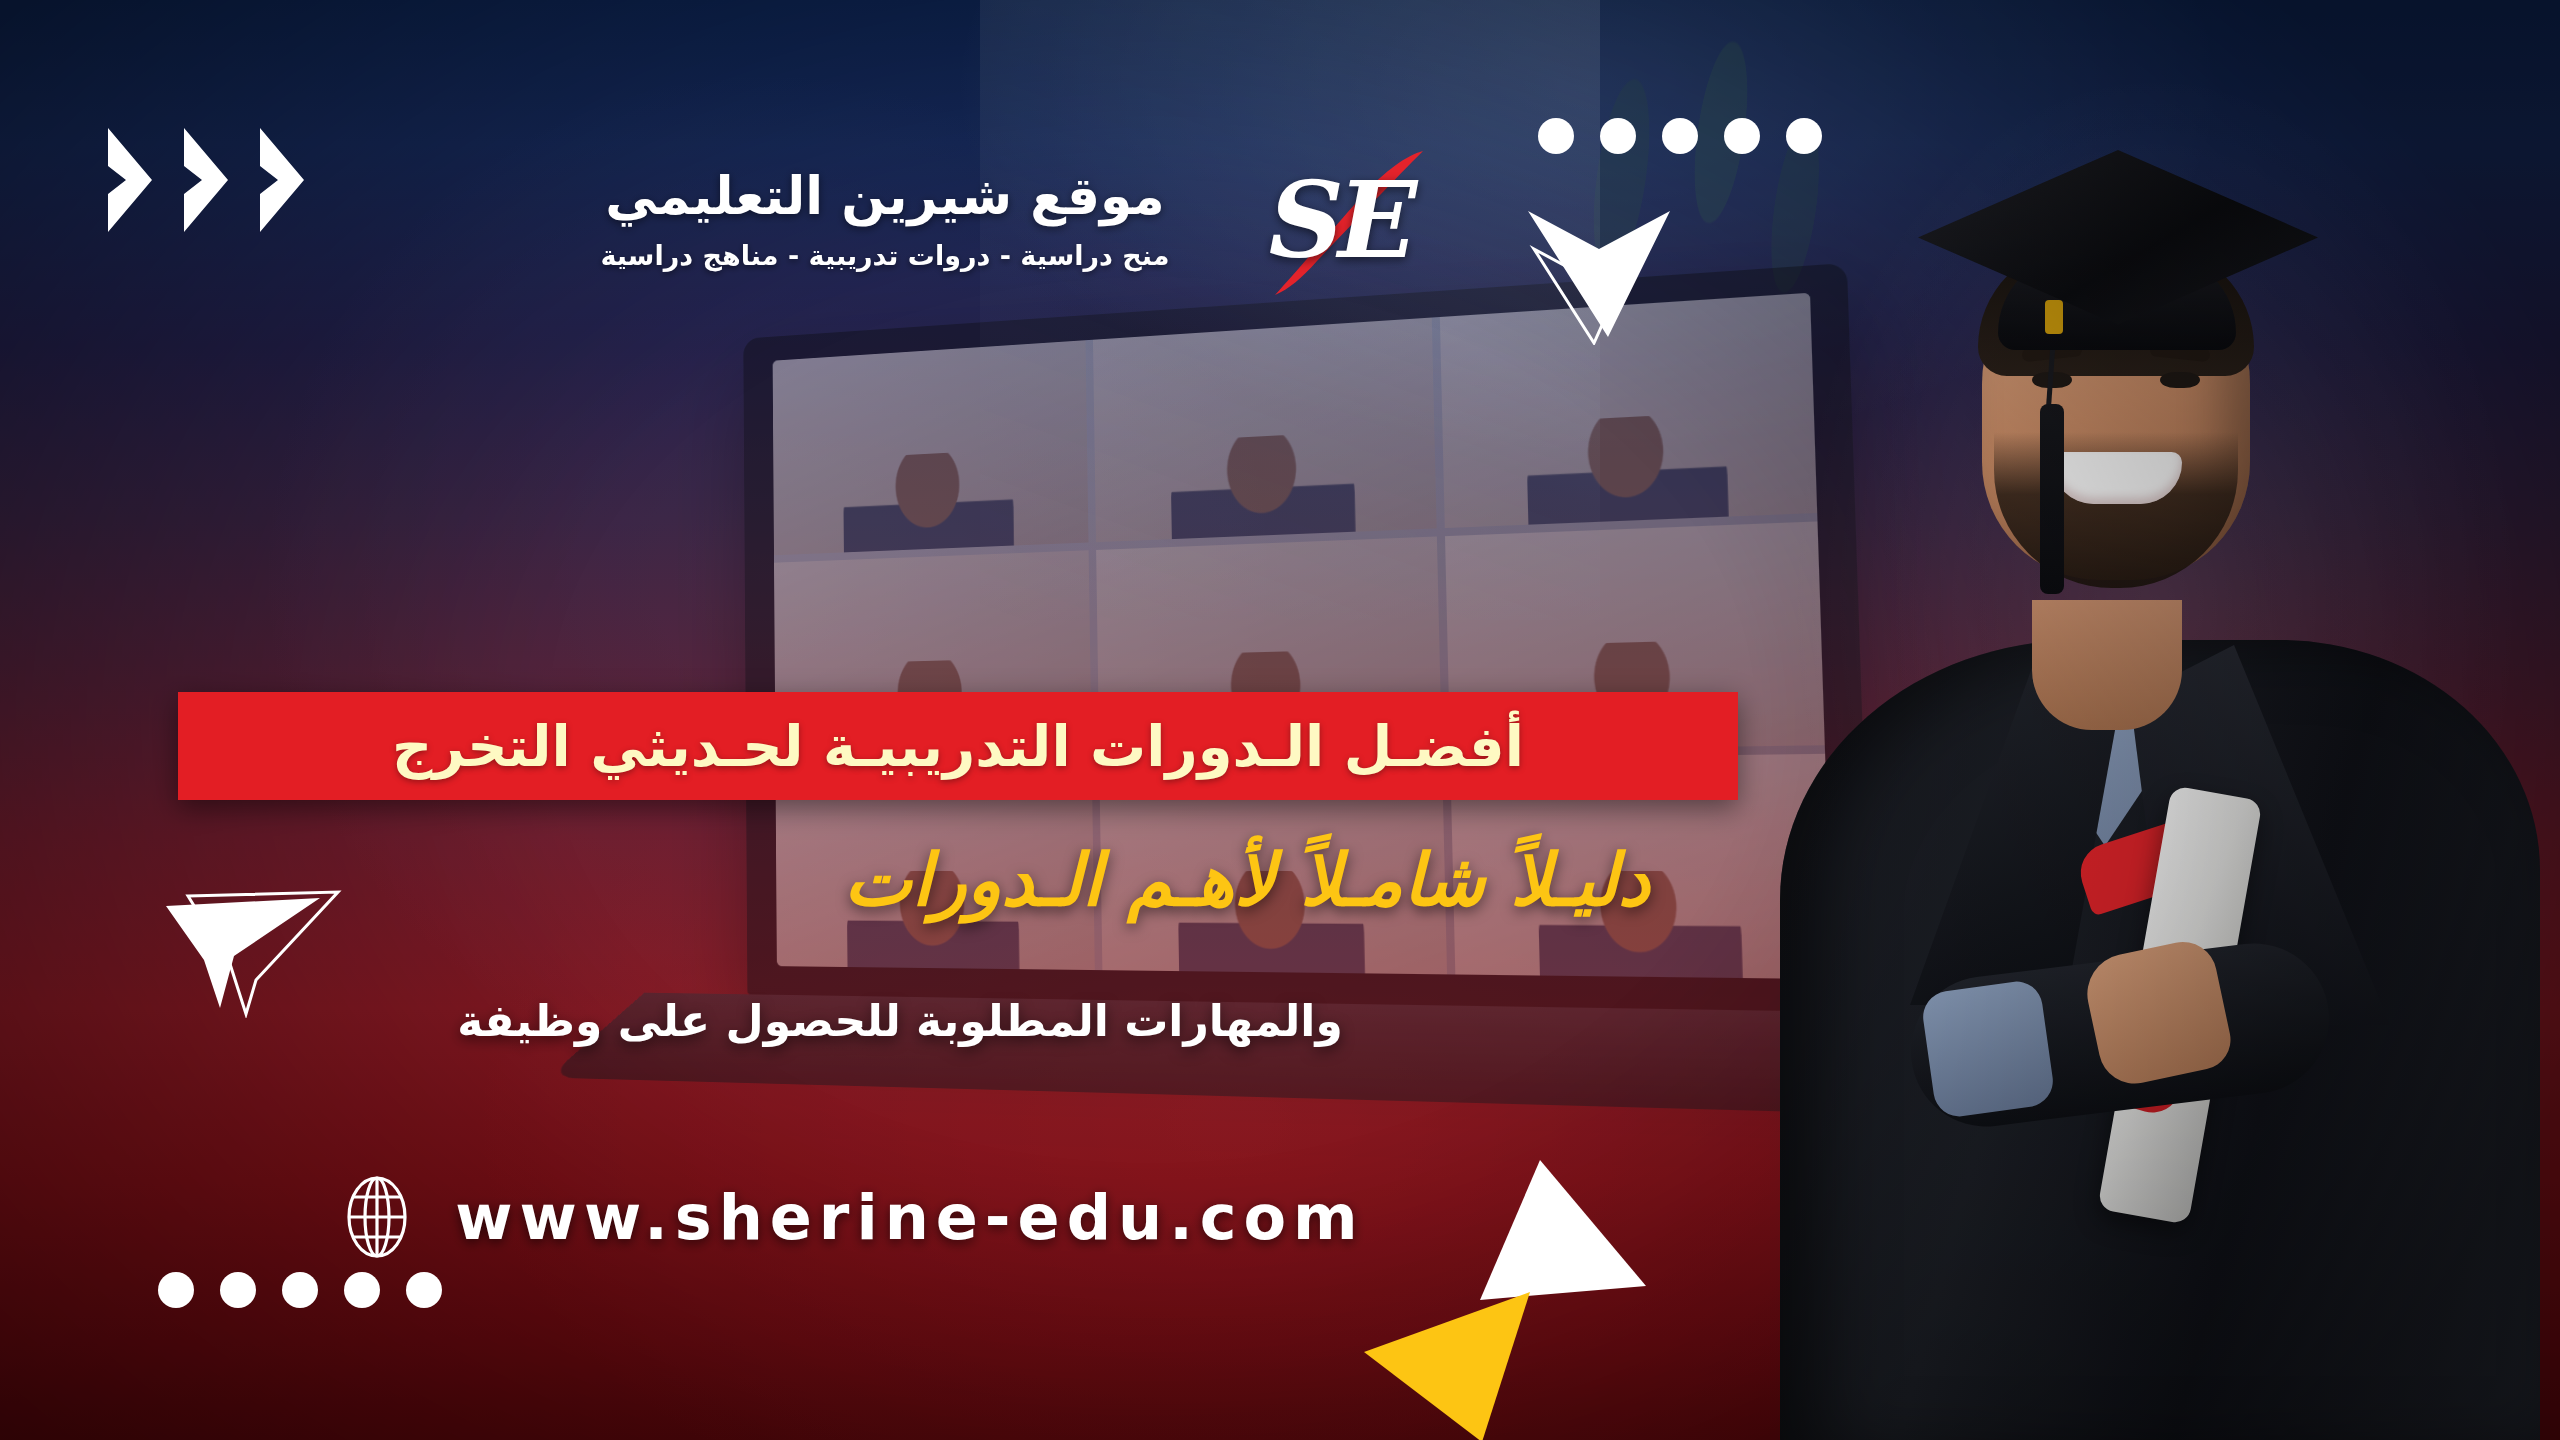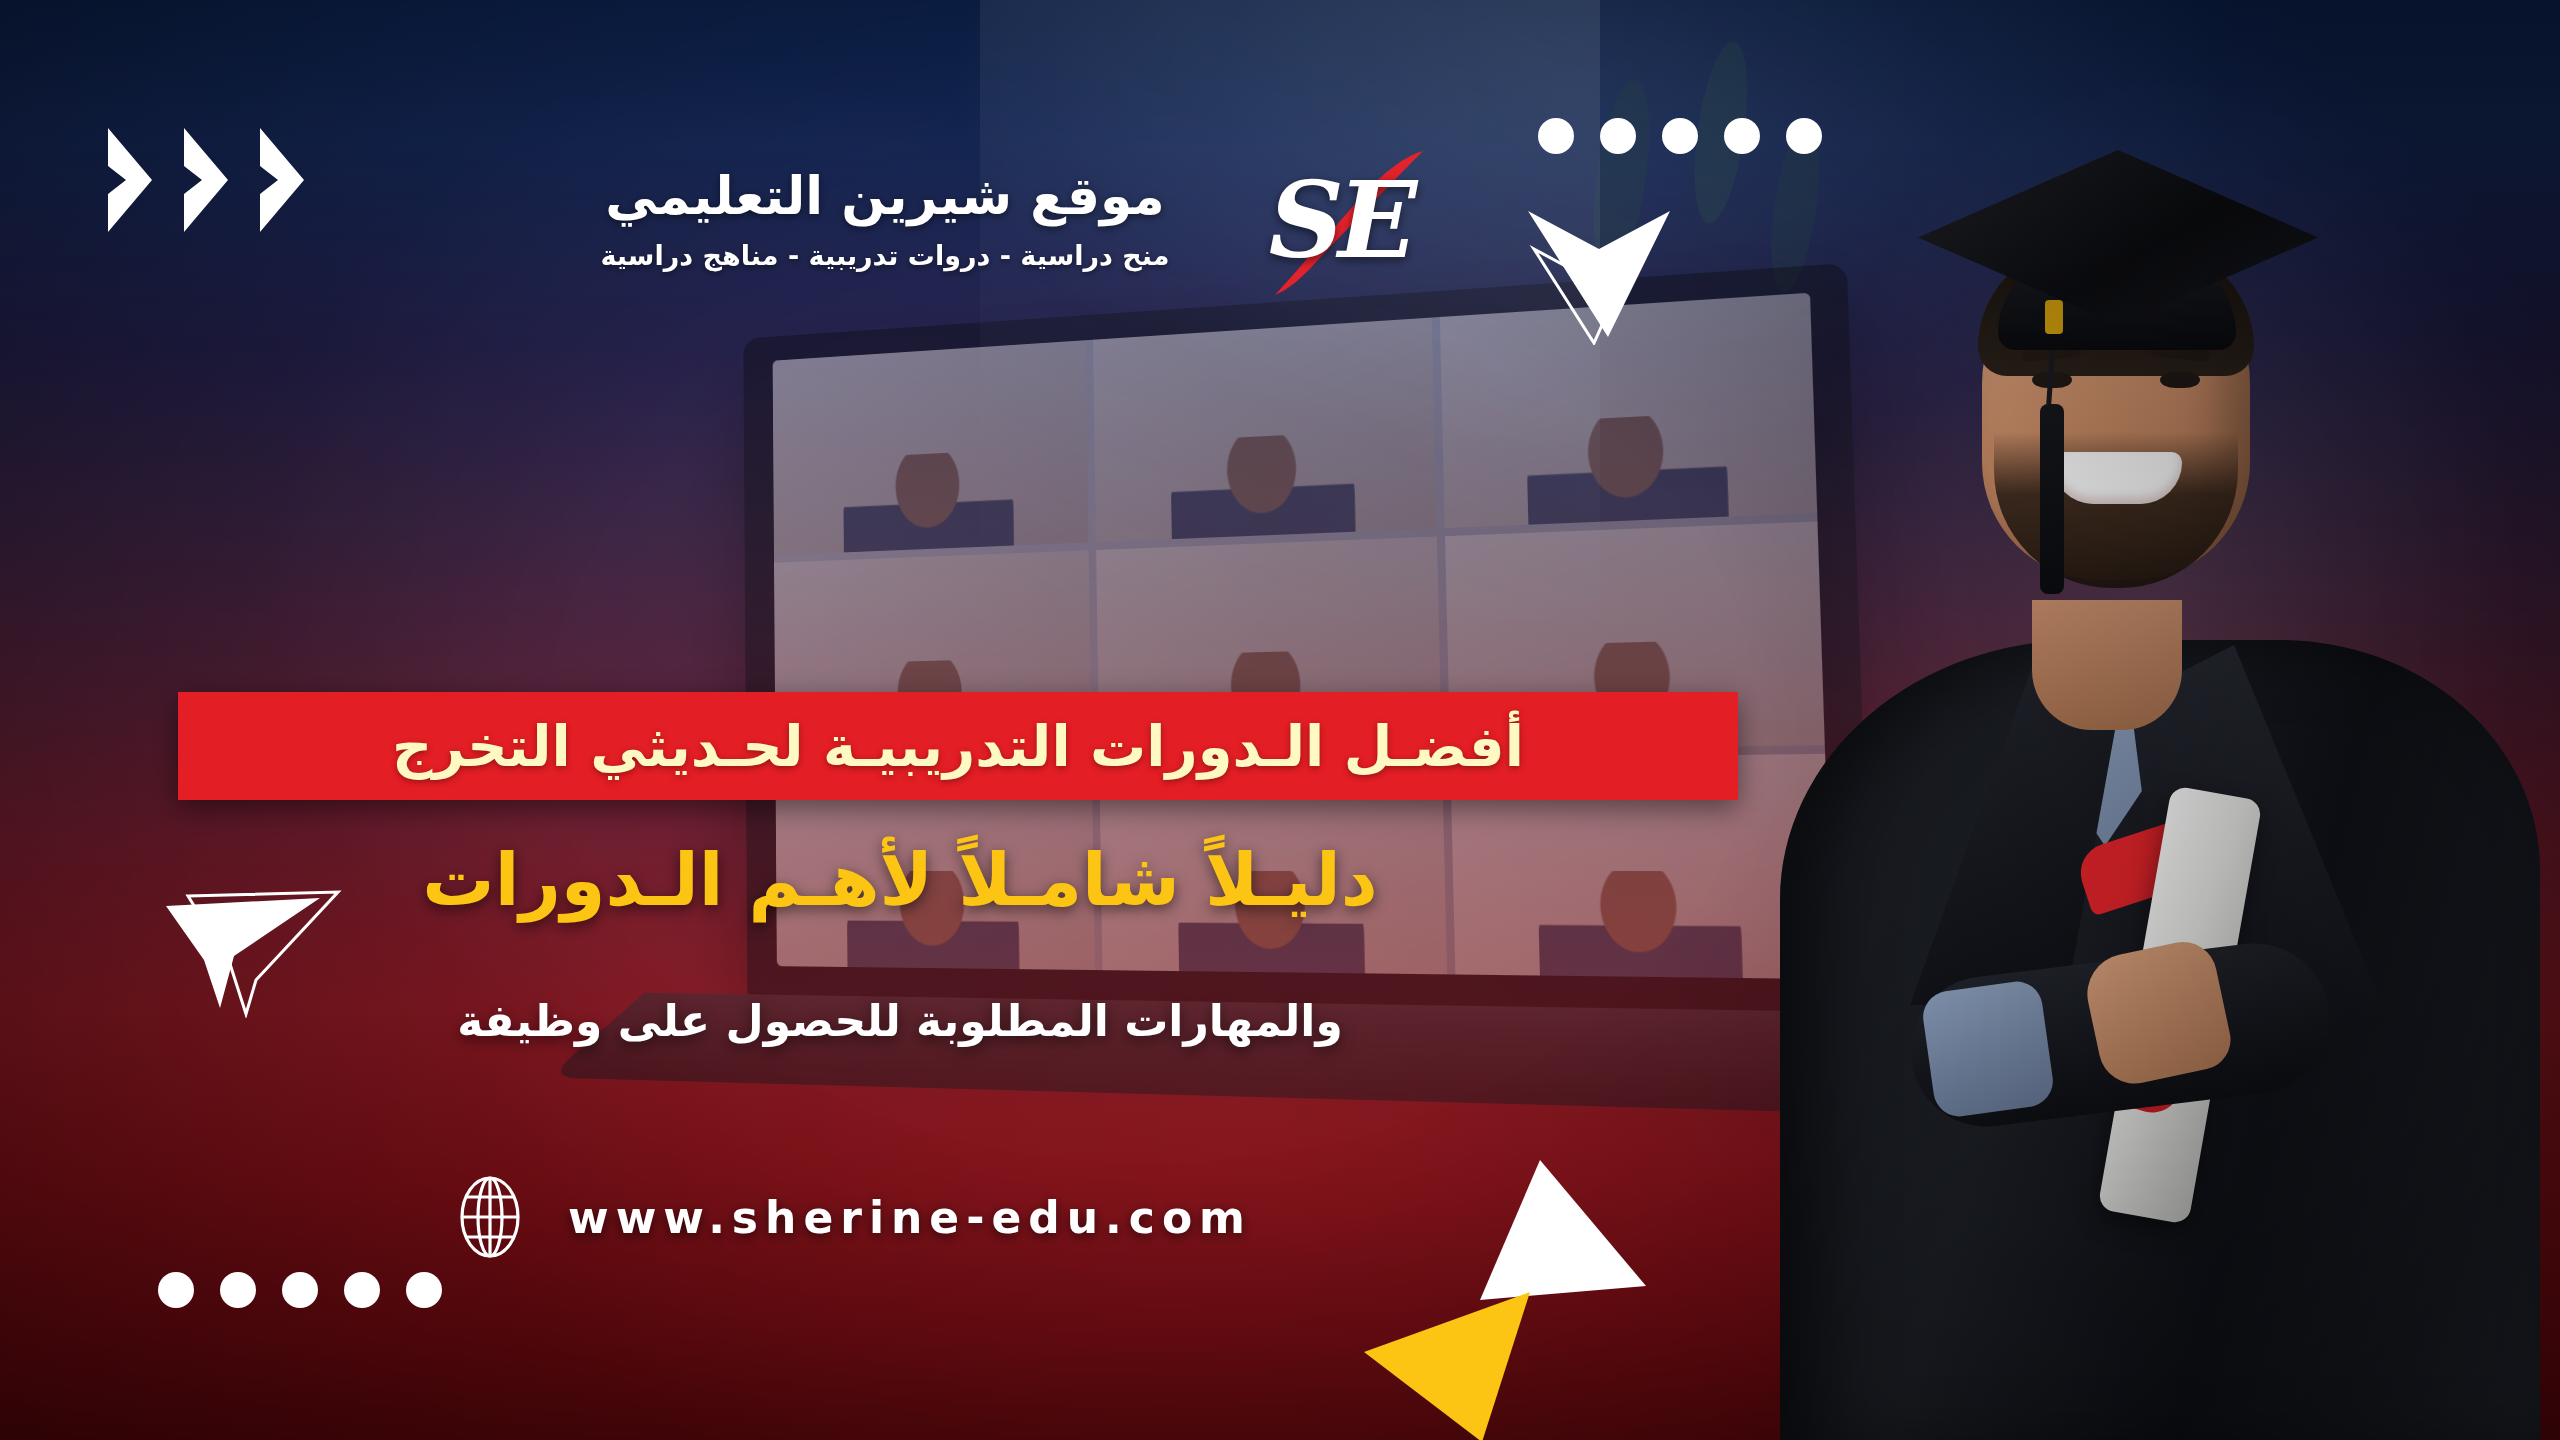--- a/index.html
+++ b/index.html
@@ -146,21 +146,21 @@
     display:flex; align-items:center; justify-content:center;
     box-shadow:0 8px 26px rgba(0,0,0,.45);
   }
   .ribbon span{
     color:#fef9c3; font-size:56px; font-weight:700; white-space:nowrap;
     text-shadow:0 2px 6px rgba(0,0,0,.35);
   }
 
   .gold-line{
     position:absolute; left:0; top:838px; width:1760px;
-    padding-left:150px; padding-right:110px; text-align:center;
+    padding-left:150px; padding-right:110px; text-align:right;font-style:italic;
   }
   .gold-line span{
     color:#fdc513; font-size:72px; font-weight:700; white-space:nowrap;
     text-shadow:0 4px 14px rgba(0,0,0,.55);
   }
 
   .sub-line{
     position:absolute; left:0; top:995px; width:1760px;
     padding-left:150px; padding-right:110px; text-align:center;
   }
@@ -169,21 +169,21 @@
     text-shadow:0 4px 14px rgba(0,0,0,.55);
   }
 
   .url-row{
     position:absolute; left:0; top:1175px; width:1700px;
     display:flex; align-items:center; justify-content:center; gap:36px;
     direction:ltr;
   }
   .globe{ width:84px; height:84px; flex:0 0 84px; }
   .url-row .url{
-    color:#fff; font-size:44px; font-weight:700; letter-spacing:7px;
+    color:#fff; font-size:62px; font-weight:700; letter-spacing:7px;
     text-shadow:0 3px 12px rgba(0,0,0,.6);
   }
 
   
   .grad{ position:absolute; right:0; top:0; width:900px; height:1440px; }
   .grad .glow{
     position:absolute; inset:0;
     background:radial-gradient(ellipse 520px 760px at 55% 42%, rgba(255,255,255,.10), transparent 70%);
   }
   .g-body{

